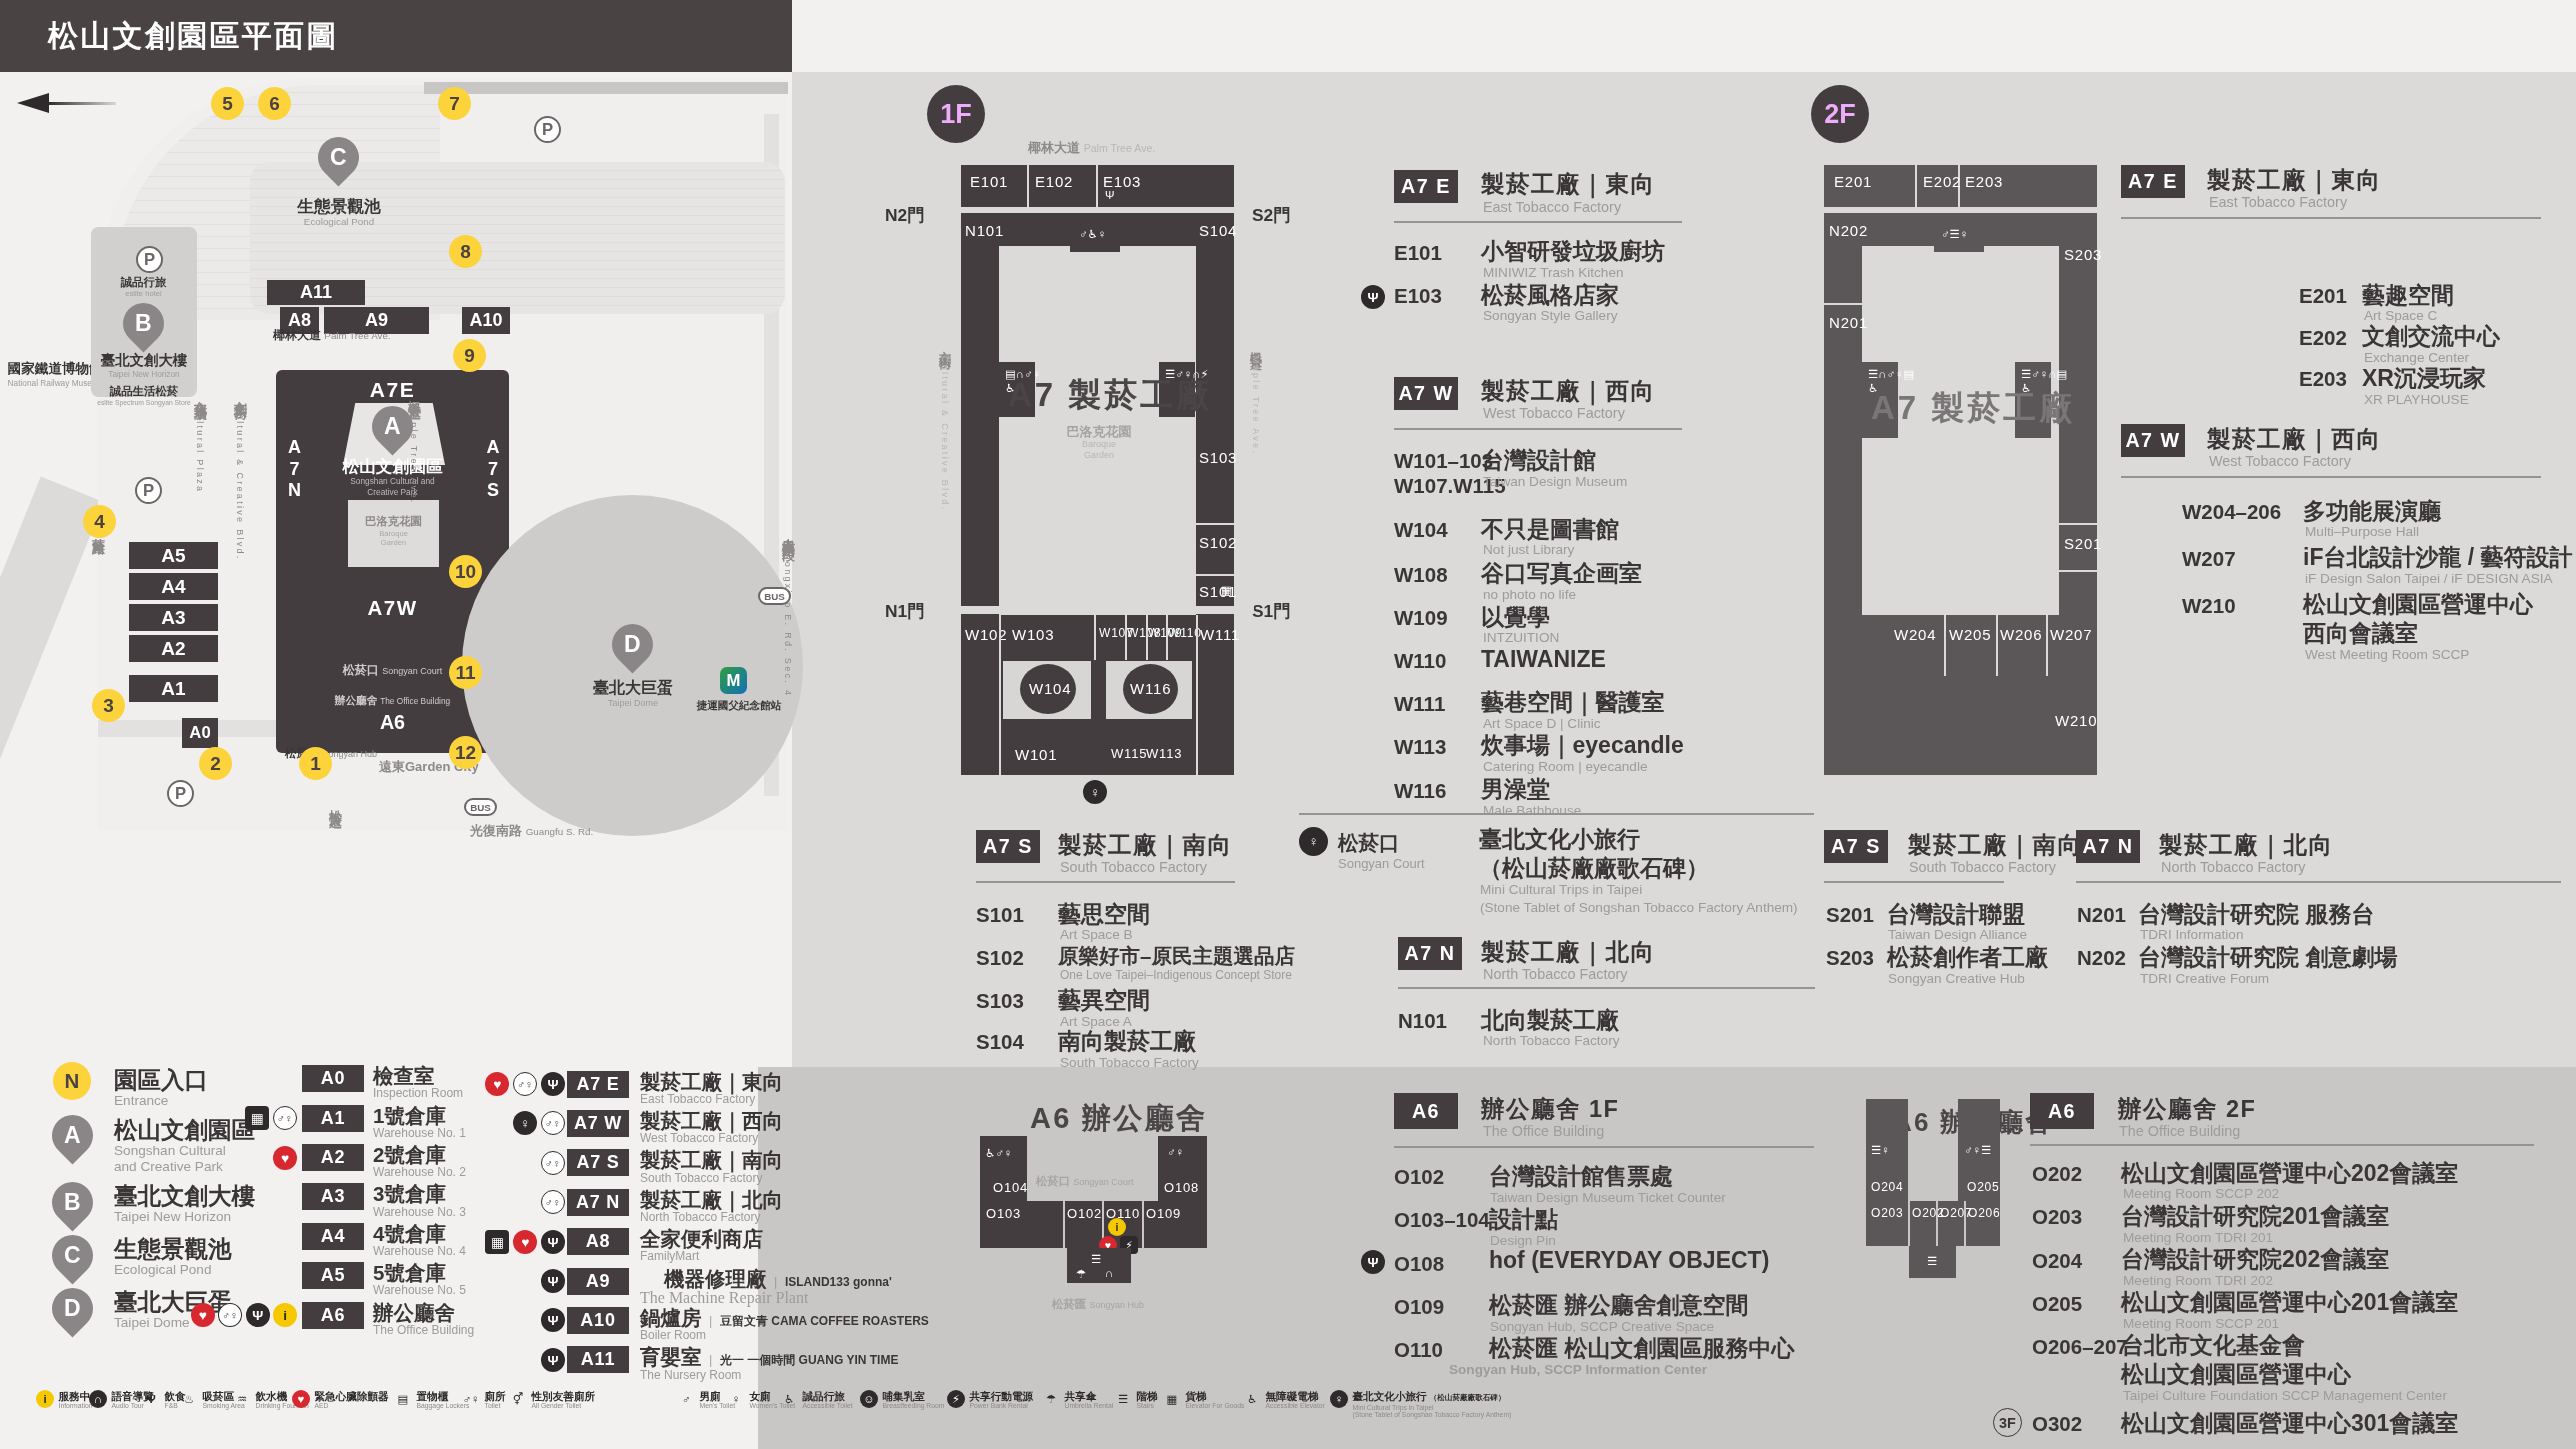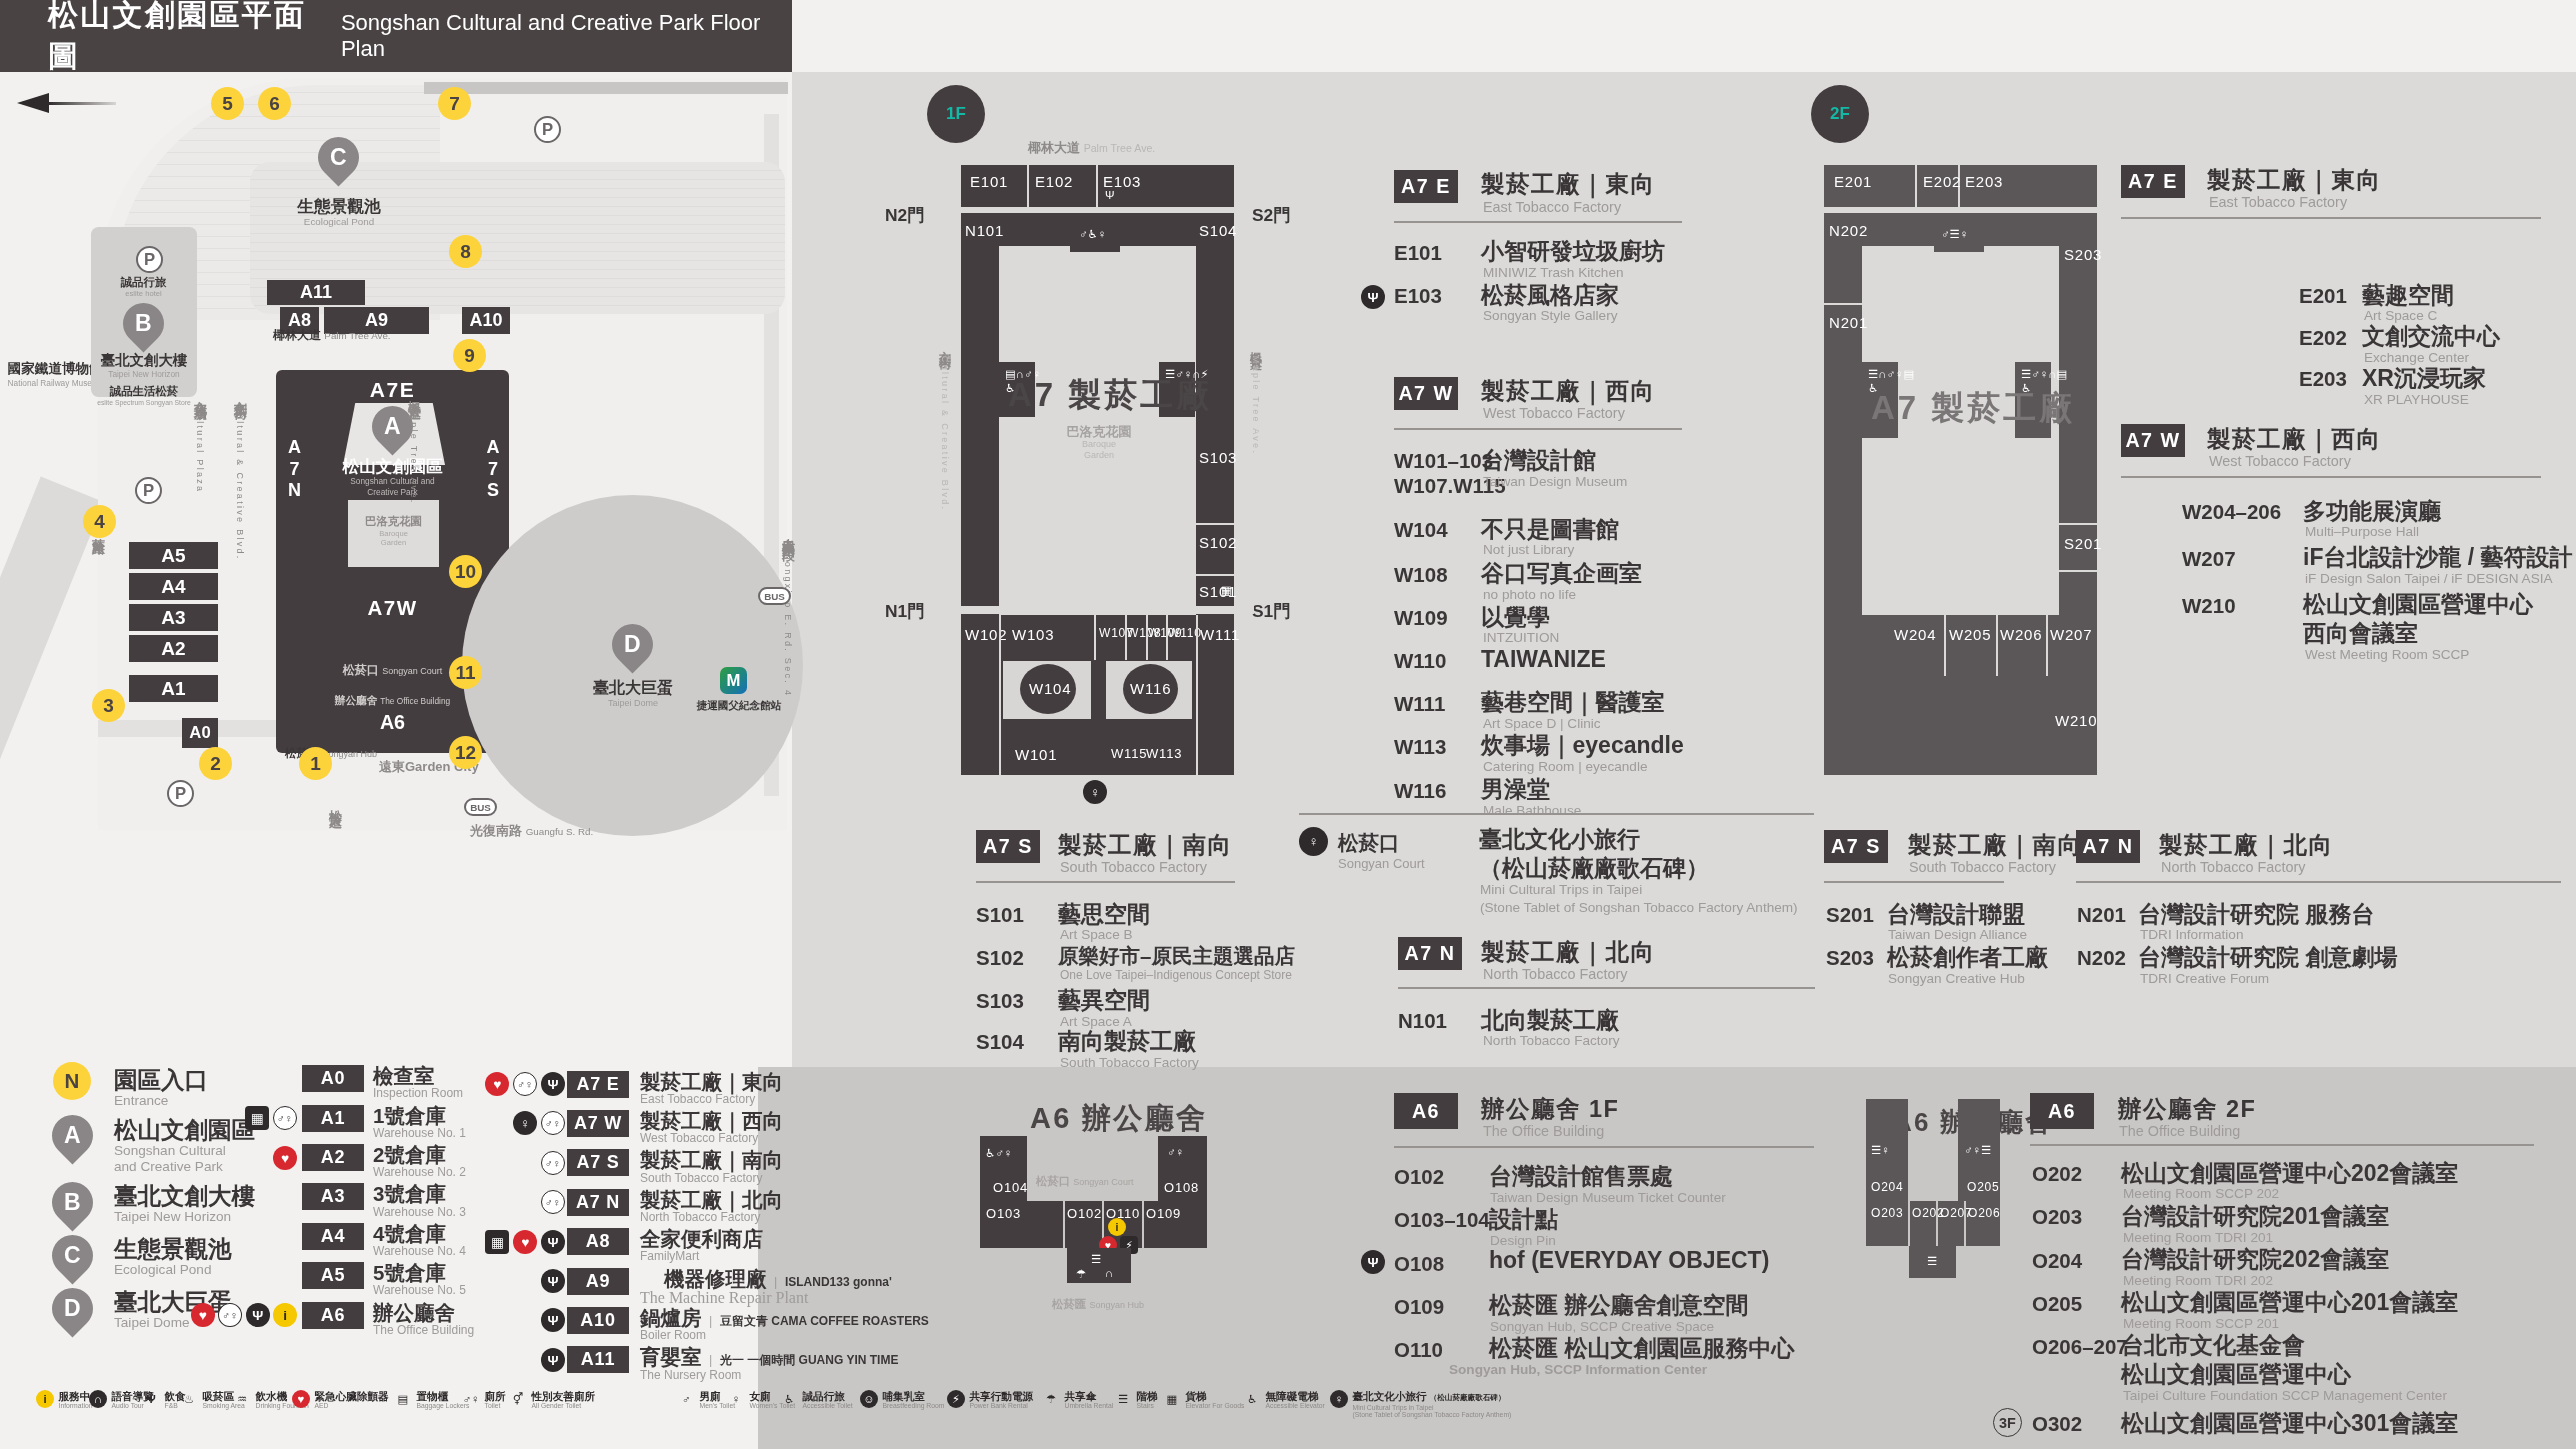--- a/index.html
+++ b/index.html
@@ -70,21 +70,21 @@
   
   .fac { position:absolute; top:1390px; display:flex; align-items:flex-start; gap:4.5px; }
   .fzh { font-size:10.6px; font-weight:bold; color:#2e2a2b; display:block; line-height:12px; }
   .fen { font-size:6.8px; color:#8d8a89; display:block; }
   .fic { width:18px; height:18px; font-size:11.4px; display:inline-flex; align-items:center; justify-content:center; font-weight:bold; color:#2e2a2b; }
   .fic.c { border-radius:50%; background:#2e2a2b; color:#fff; }
   .fic.y { border-radius:50%; background:#f5c800; color:#2e2a2b; }
   .fic.r { border-radius:50%; background:#d7282f; color:#fff; }
 
   
-  .fbadge { position:absolute; width:58px; height:58px; border-radius:50%; background:#443d3f; color:#14b8a6; font-size:17px; font-weight:bold; display:flex; align-items:center; justify-content:center; }
+  .fbadge { position:absolute; width:58px; height:58px; border-radius:50%; background:#443d3f; color:#f0abfc; font-size:27px; font-weight:bold; display:flex; align-items:center; justify-content:center; }
   .bld1 { position:absolute; background:#443d3f; }
   .bld2 { position:absolute; background:#5b5758; }
   .wline { position:absolute; background:#dbdad8; }
   .wline2 { position:absolute; background:#c9c7c5; }
   .room { position:absolute; color:#fff; font-size:15px; letter-spacing:0.8px; }
   .gate { position:absolute; font-size:17.4px; font-weight:bold; color:#3a3637; }
   .ptitle { position:absolute; font-size:33px; font-weight:bold; color:#4a4546; letter-spacing:3px; }
   .oval { position:absolute; border-radius:50%; }
   .wic { position:absolute; color:#fff; font-size:11.4px; }
 
@@ -98,21 +98,20 @@
   .ren { position:absolute; font-size:13.6px; color:#9e9b9a; }
   .f3circ { position:absolute; width:29px; height:29px; border-radius:50%; border:1.5px solid #3a3637; color:#3a3637; font-size:14.4px; font-weight:bold; display:flex; align-items:center; justify-content:center; background:transparent; }
 </style>
 </head>
 <body>
 
 <div id="page">
 
   <div class="hdr hdr-l">
     <span class="zh1">松山文創園區平面圖</span>
-    <span class="en1">Songshan Cultural and Creative Park Floor Plan</span>
   </div>
 
   <div class="rpanel-top"></div>
   <div class="rpanel-bot"></div>
 
   <div class="abs" style="left:0;top:72px;width:792px;height:995px;">
     <div class="diag" style="top:398px;"></div>
     <div class="park" style="top:6px;"></div>
     <div class="hatch" style="top:13px;"></div>
     <div class="road-top" style="top:9.8px;"></div>

